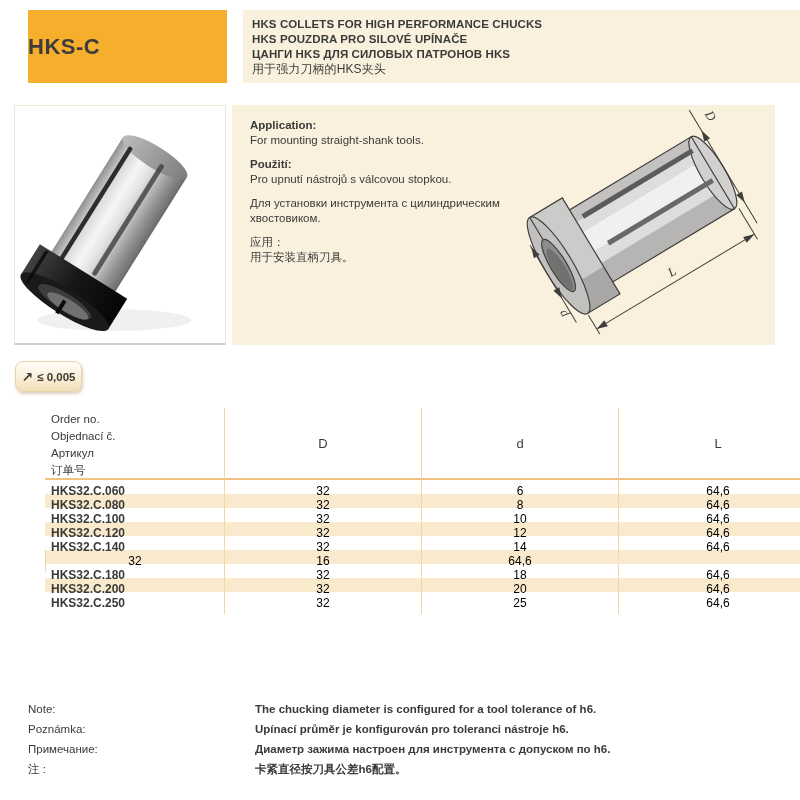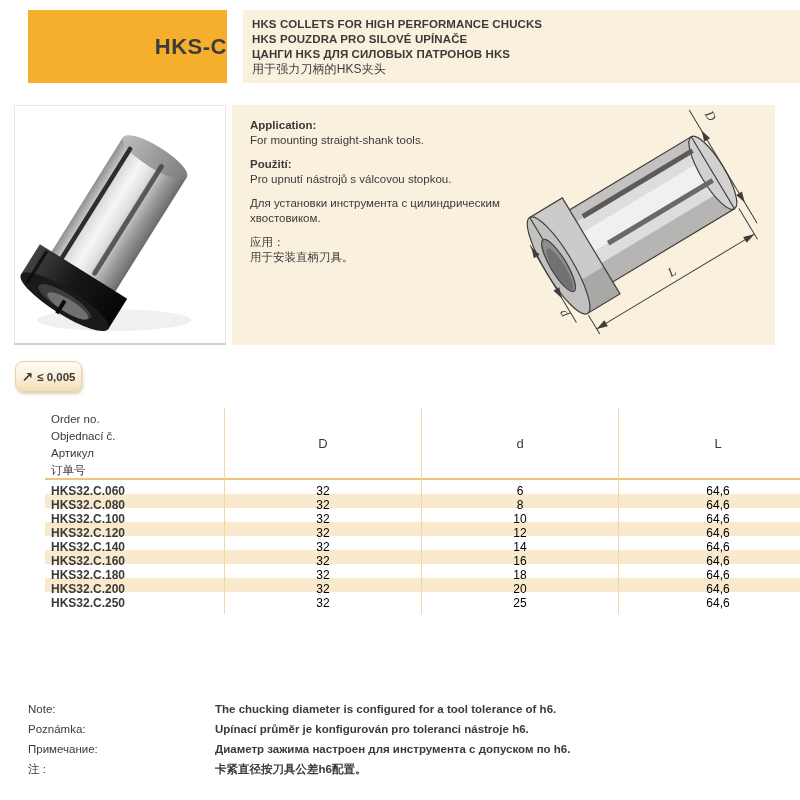--- a/index.html
+++ b/index.html
@@ -5,21 +5,21 @@
   html,body { margin:0; padding:0; background:#ffffff; }
   .page {
     position:relative; width:800px; height:800px; background:#ffffff;
     font-family:"Liberation Sans","DejaVu Sans",sans-serif; color:#3a3a38;
     overflow:hidden;
   }
 
   
   .code-box {
     position:absolute; left:28px; top:10px; width:199px; height:73px;
-    background:#F5AF2D; display:flex; align-items:center; justify-content:flex-end;
+    background:#F5AF2D; display:flex; align-items:center; justify-content:flex-start;
     font-size:22px; font-weight:bold; color:#3c3c3b; letter-spacing:.5px;
   }
   .title-box {
     position:absolute; left:243px; top:10px; width:576px; height:73px;
     background:#FAF0DE; box-sizing:border-box; padding:7px 12px 0 9px;
   }
   .title-line { font-weight:bold; font-size:11.5px; line-height:15px; letter-spacing:.1px; }
   .title-line.zh { font-weight:normal; font-size:12px; }
 
   
@@ -62,21 +62,21 @@
   .trow { display:grid; grid-template-columns:179px 197px 197px 199px; height:14px; }
   .trow:nth-child(even) { background:#FAEACD; }
   .td-order { font-weight:bold; font-size:12px; line-height:22px; padding-left:6px; color:#3a3a38; }
   .td-num {
     font-size:12px; line-height:22px; text-align:center; color:#000000;
     border-left:1px solid #F2D7A4;
   }
 
   
   .notes { position:absolute; left:28px; top:699px; width:744px; font-size:11.5px; }
-  .note-row { display:grid; grid-template-columns:187px 1fr; line-height:20px; }
+  .note-row { display:grid; grid-template-columns:187px 1fr; line-height:20px;gap:40px; }
   .note-text { font-weight:bold; }
 </style>
 </head>
 <body>
 
 <div class="page">
 
   <div class="code-box">
     <span>HKS-C</span>
   </div>
@@ -227,21 +227,20 @@
         <div class="td-num">12</div>
         <div class="td-num">64,6</div>
       </div>
       <div class="trow">
         <div class="td-order">HKS32.C.140</div>
         <div class="td-num">32</div>
         <div class="td-num">14</div>
         <div class="td-num">64,6</div>
       </div>
       <div class="trow">
-        <div class="td-order">HKS32.C.160</div>
         <div class="td-num">32</div>
         <div class="td-num">16</div>
         <div class="td-num">64,6</div>
       </div>
       <div class="trow">
         <div class="td-order">HKS32.C.180</div>
         <div class="td-num">32</div>
         <div class="td-num">18</div>
         <div class="td-num">64,6</div>
       </div>

